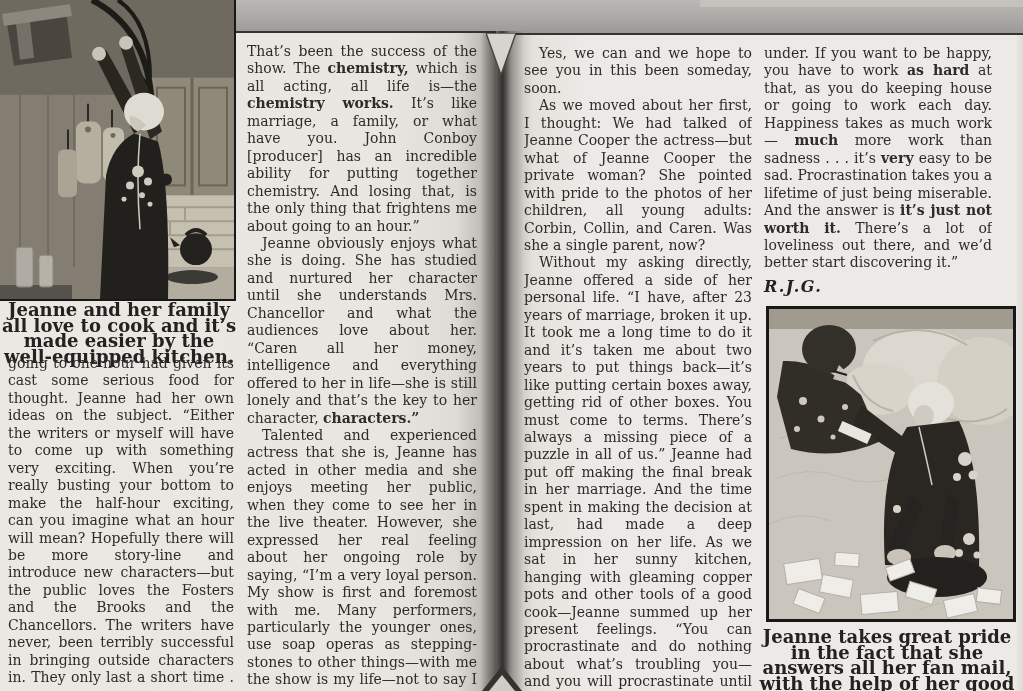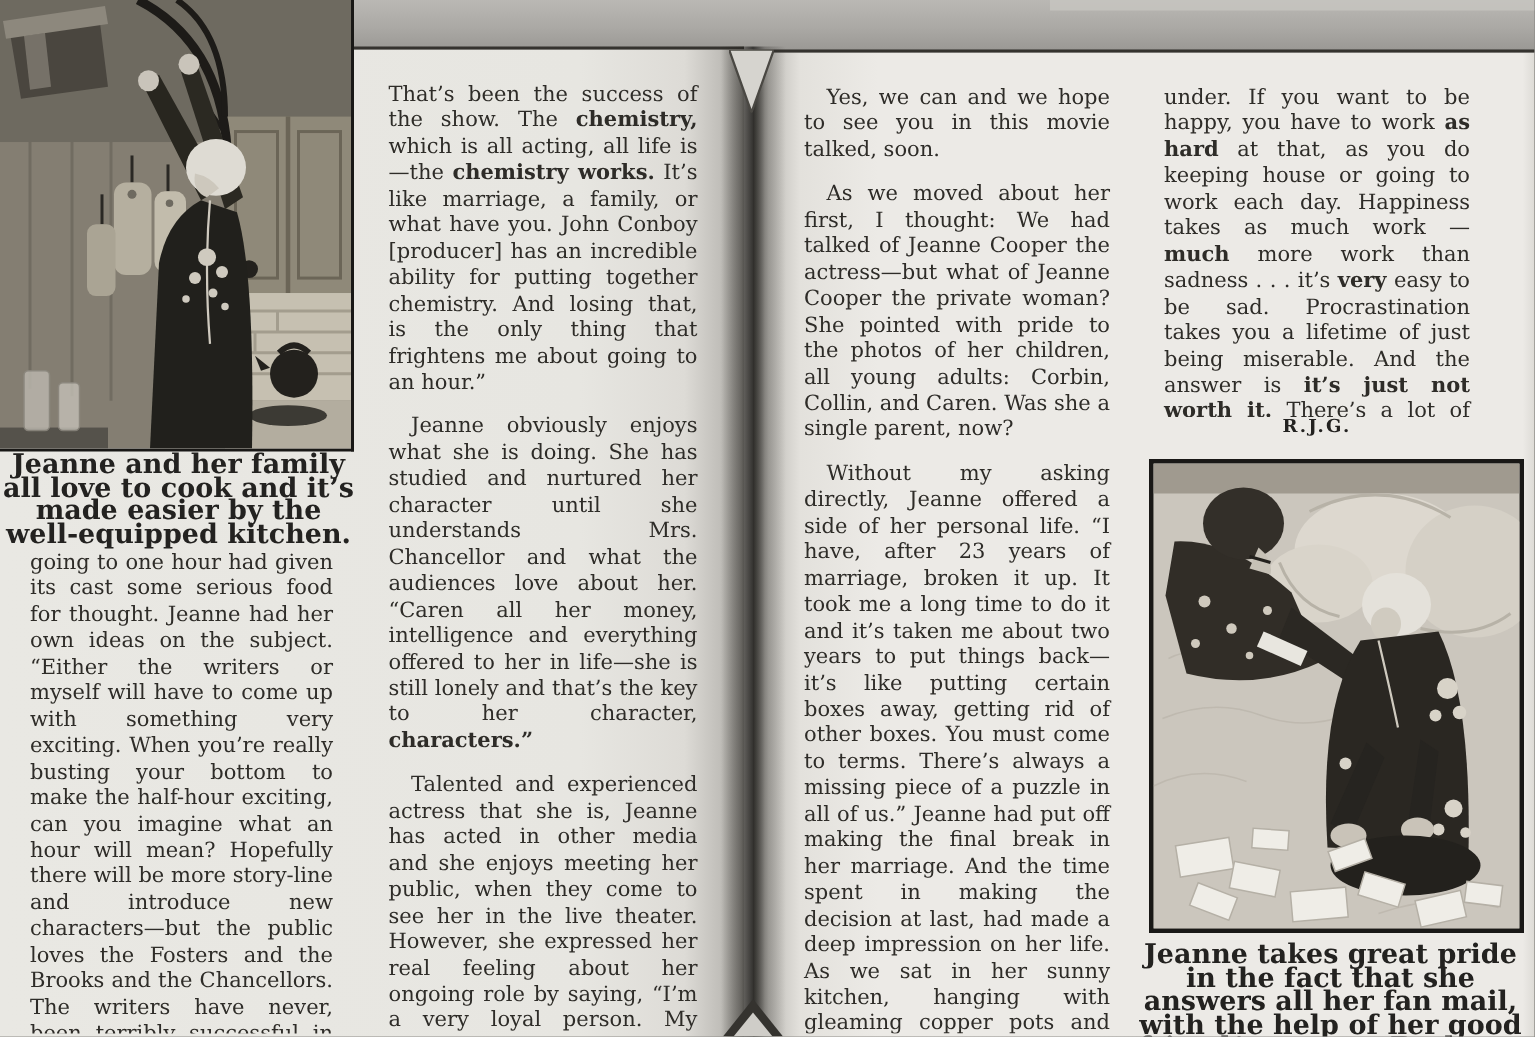--- a/index.html
+++ b/index.html
@@ -18,29 +18,29 @@
     background:linear-gradient(90deg,#e9e8e3 0%,#e7e6e1 78%,#dddbd6 92%,#bfbdb8 97%,#7e7c77 100%);}
   .page-right{left:502px;top:33px;width:521px;height:658px;
     background:linear-gradient(90deg,#77756f 0%,#bdbbb6 2%,#e3e1dc 6%,#eceae6 16%,#eceae6 98.5%,#dddbd6 100%);}
   .gutter{left:480px;top:31px;width:44px;height:660px;z-index:3;
     background:linear-gradient(90deg,rgba(32,30,27,0) 0%,rgba(32,30,27,.30) 32%,rgba(18,17,15,.72) 50%,rgba(32,30,27,.28) 68%,rgba(32,30,27,0) 100%);}
   .fold-top{left:486px;top:33px;width:30px;height:42px;z-index:4;}
   .fold-bottom{left:482px;top:666px;width:40px;height:25px;z-index:4;}
   
   .col{z-index:5;font-size:14px;line-height:17.45px;color:#2e2c28;
     text-align:justify;overflow:hidden;}
-  .col .para{margin:12px;}
+  .col .para{margin:0;}
   .col .para.ind{text-indent:15px;}
   .col .b,.caption,.byline{font-weight:bold;}
   .c1{left:8px;top:355px;width:226px;height:334px;}
   .c2{left:247px;top:43px;width:230px;height:646px;}
   .c3{left:524px;top:45px;width:228px;height:644px;}
   .c4{left:764px;top:45px;width:228px;height:233px;}
-  .byline{left:764px;top:277px;width:228px;z-index:5;text-align:center;
-    font-size:12px;letter-spacing:1.5px;color:#232220;}
+  .byline{left:764px;top:277px;width:228px;z-index:5;text-align:left;
+    font-size:16px;letter-spacing:1.5px;color:#232220;font-style:italic;}
   .caption{z-index:5;text-align:center;font-size:18px;line-height:15.6px;color:#232220;}
   .cap1{left:0;top:302px;width:238px;}
   .cap2{left:755px;top:629px;width:264px;}
   
   .photo{z-index:5;overflow:hidden;}
   .photo1{left:0;top:0;width:234px;height:299px;border-right:2px solid #191816;border-bottom:2px solid #191816;}
   .photo2{left:766px;top:306px;width:244px;height:310px;border:3px solid #191816;background:#cbc6bd;}
   .photo svg{display:block;width:100%;height:100%;}
 </style>
 </head>
@@ -149,21 +149,21 @@
 
 <div class="abs col c1">
     <p class="para"><span>going to one hour had given its cast some serious food for thought. Jeanne had her own ideas on the subject. “Either the writers or myself will have to come up with something very exciting. When you’re really busting your bottom to make the half-hour exciting, can you imagine what an hour will mean? Hopefully there will be more story-line and introduce new characters—but the public loves the Fosters and the Brooks and the Chancellors. The writers have never, been terribly successful in bringing outside characters in. They only last a short time . . . and they must connect to one of those families.</span></p>
   </div>
 <div class="abs col c2">
     <p class="para"><span>That’s been the success of the show. The </span><span class="b">chemistry,</span><span> which is all acting, all life is—the </span><span class="b">chemistry works.</span><span> It’s like marriage, a family, or what have you. John Conboy [producer] has an incredible ability for putting together chemistry. And losing that, is the only thing that frightens me about going to an hour.”</span></p>
     <p class="para ind"><span>Jeanne obviously enjoys what she is doing. She has studied and nurtured her character until she understands Mrs. Chancellor and what the audiences love about her. “Caren all her money, intelligence and everything offered to her in life—she is still lonely and that’s the key to her character, </span><span class="b">characters.”</span></p>
     <p class="para ind"><span>Talented and experienced actress that she is, Jeanne has acted in other media and she enjoys meeting her public, when they come to see her in the live theater. However, she expressed her real feeling about her ongoing role by saying, “I’m a very loyal person. My show is first and foremost with me. Many performers, particularly the younger ones, use soap operas as stepping-stones to other things—with me the show is my life—not to say I wouldn’t like to do other things.” Smiling, Jeanne explained, “I have a special secret ambition. That is for Julianna McCarthy</span></p>
   </div>
 <div class="abs col c3">
-    <p class="para ind"><span>Yes, we can and we hope to see you in this movie talked, soon.</span></p>
+    <p class="para ind"><span>Yes, we can and we hope to see you in this been someday, soon.</span></p>
     <p class="para ind"><span>As we moved about her first, I thought: We had talked of Jeanne Cooper the actress—but what of Jeanne Cooper the private woman? She pointed with pride to the photos of her children, all young adults: Corbin, Collin, and Caren. Was she a single parent, now?</span></p>
     <p class="para ind"><span>Without my asking directly, Jeanne offered a side of her personal life. “I have, after 23 years of marriage, broken it up. It took me a long time to do it and it’s taken me about two years to put things back—it’s like putting certain boxes away, getting rid of other boxes. You must come to terms. There’s always a missing piece of a puzzle in all of us.” Jeanne had put off making the final break in her marriage. And the time spent in making the decision at last, had made a deep impression on her life. As we sat in her sunny kitchen, hanging with gleaming copper pots and other tools of a good cook—Jeanne summed up her present feelings. “You can procrastinate and do nothing about what’s troubling you—and you will procrastinate until you go six feet</span></p>
   </div>
 <div class="abs col c4">
     <p class="para"><span>under. If you want to be happy, you have to work </span><span class="b">as hard</span><span> at that, as you do keeping house or going to work each day. Happiness takes as much work — </span><span class="b">much</span><span> more work than sadness . . . it’s </span><span class="b">very</span><span> easy to be sad. Procrastination takes you a lifetime of just being miserable. And the answer is </span><span class="b">it’s just not worth it.</span><span> There’s a lot of loveliness out there, and we’d better start discovering it.”</span></p>
   </div>
 
 <div class="abs byline">R.J.G.</div>
 
 <div class="abs photo photo2">

